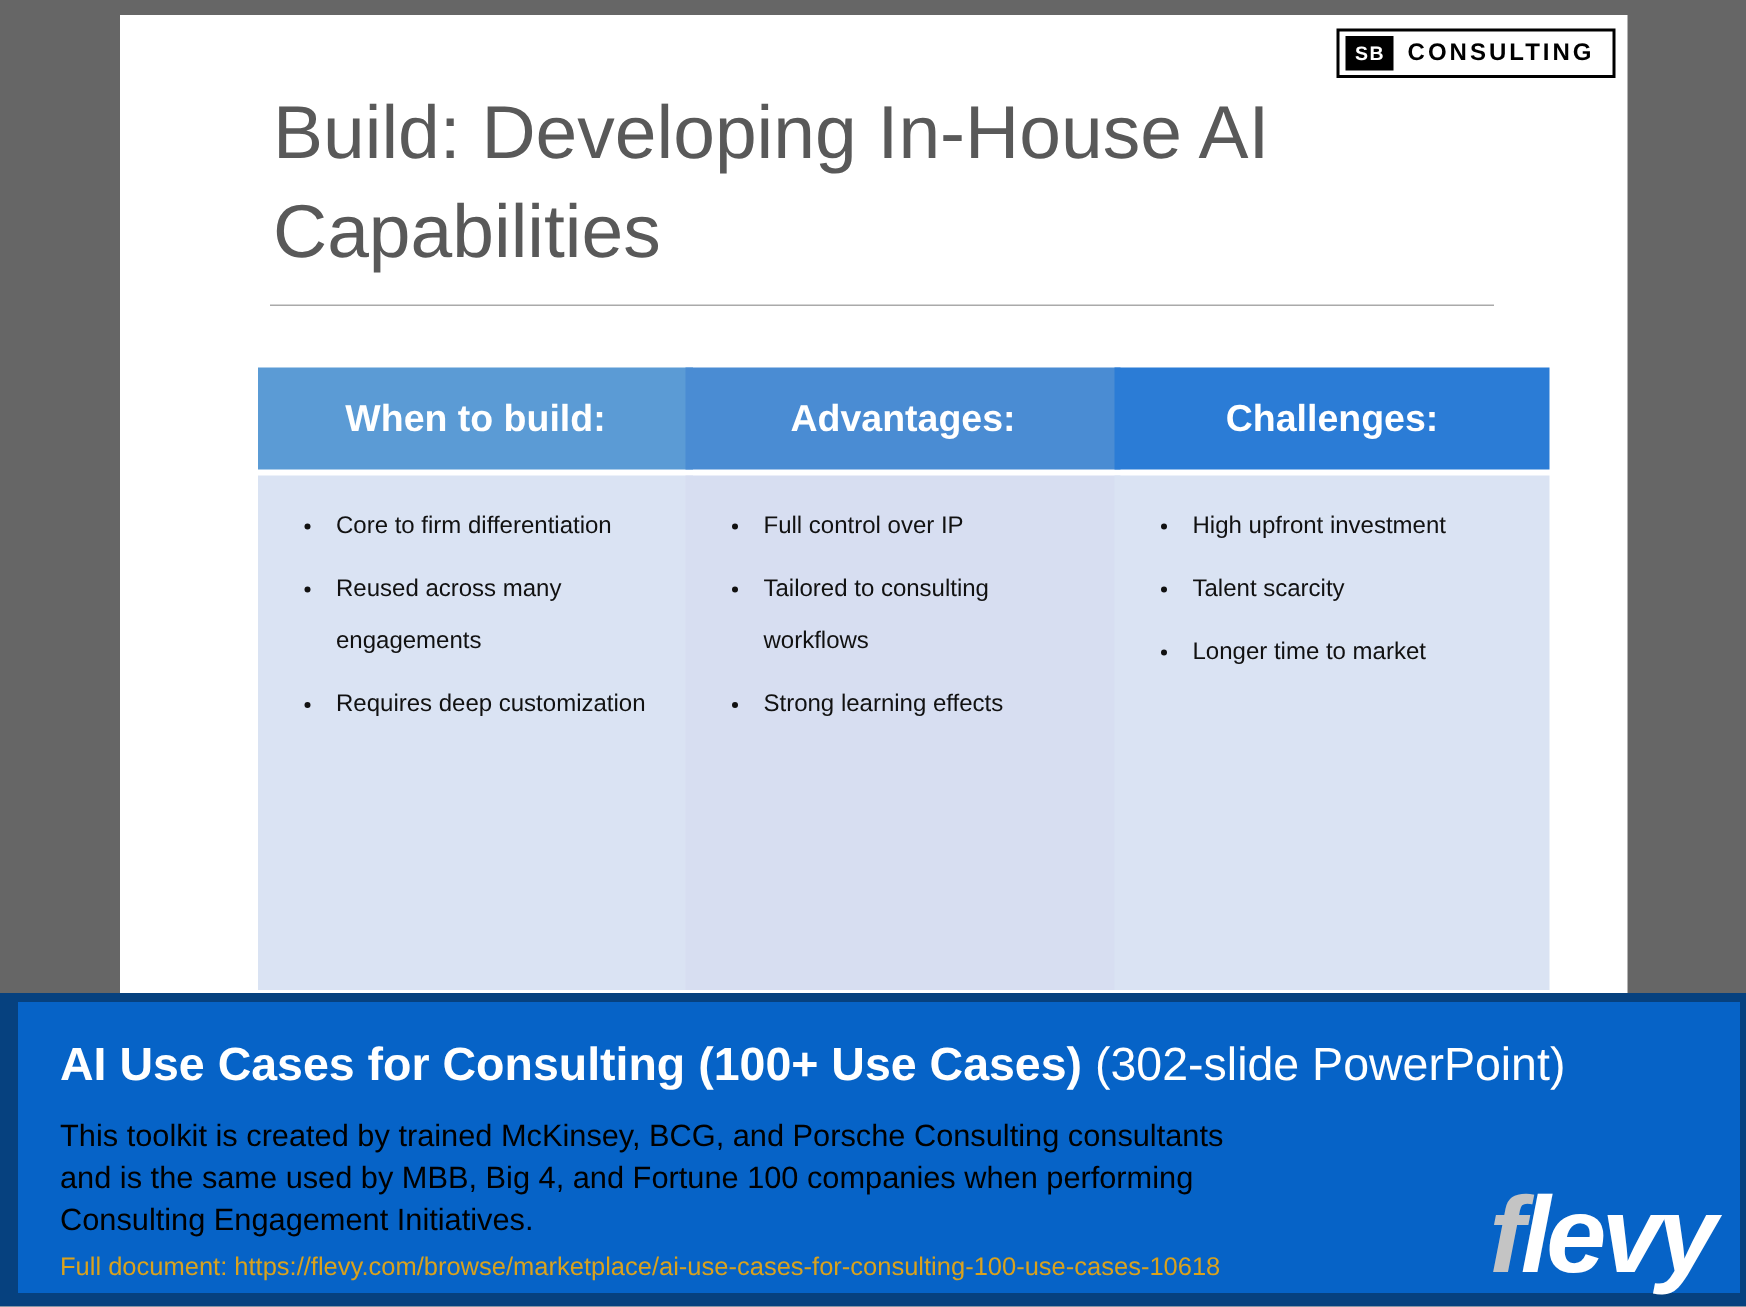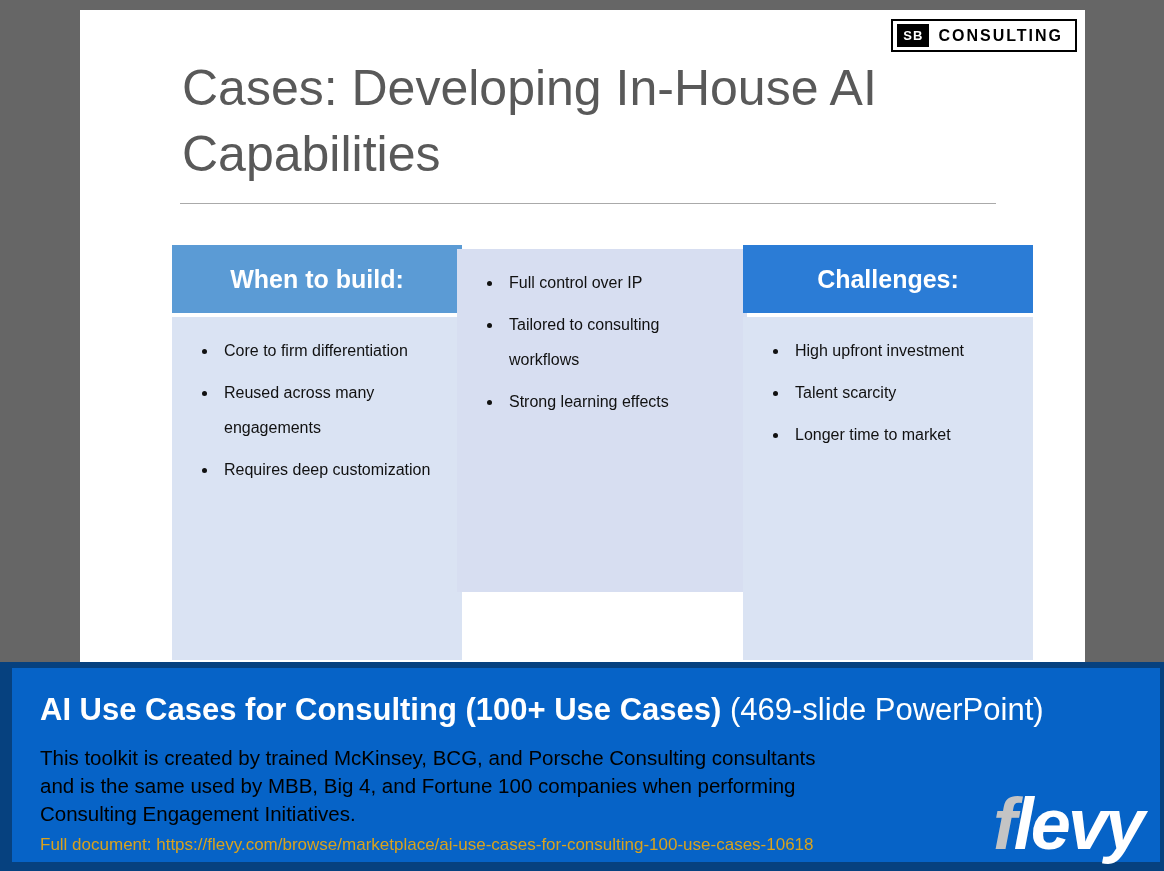--- a/index.html
+++ b/index.html
@@ -78,36 +78,37 @@
 </head>
 <body>
 
 <div class="slide">
 
   <div class="sb-logo">
     <span class="sb-badge">SB</span>
     <span class="sb-name">CONSULTING</span>
   </div>
 
-  <div class="slide-title" style="color: rgb(89, 89, 89);">Cases: Developing In-House AI Capabilities</div>
+  <div class="slide-title" style="color: rgb(89, 89, 89);">Build: Developing In-House AI Capabilities</div>
 
   <div class="title-divider"></div>
 
   <div class="column col-1">
     <div class="col-header" style="background: rgb(91, 155, 213);">When to build:</div>
     <div class="col-body" style="background: rgb(218, 227, 243);">
       <ul>
         <li>Core to firm differentiation</li>
         <li>Reused across many engagements</li>
         <li>Requires deep customization</li>
       </ul>
     </div>
   </div>
 
   <div class="column col-2">
+    <div class="col-header" style="background: rgb(74, 140, 211);">Advantages:</div>
     <div class="col-body" style="background: rgb(215, 222, 241);">
       <ul>
         <li>Full control over IP</li>
         <li>Tailored to consulting workflows</li>
         <li>Strong learning effects</li>
       </ul>
     </div>
   </div>
 
   <div class="column col-3">
@@ -120,21 +121,21 @@
       </ul>
     </div>
   </div>
 
 </div>
 
 <div class="banner" style="background: rgb(6, 65, 127);">
   <div class="banner-panel" style="background: rgb(6, 99, 199);">
 
     <div class="banner-title">
-      <span class="bold">AI Use Cases for Consulting (100+ Use Cases)</span><span> (469-slide PowerPoint)</span>
+      <span class="bold">AI Use Cases for Consulting (100+ Use Cases)</span><span> (302-slide PowerPoint)</span>
     </div>
 
     <div class="banner-desc">This toolkit is created by trained McKinsey, BCG, and Porsche Consulting consultants and is the same used by MBB, Big 4, and Fortune 100 companies when performing Consulting Engagement Initiatives.</div>
 
     <div class="banner-link" style="color: rgb(217, 162, 29);">Full document: https://flevy.com/browse/marketplace/ai-use-cases-for-consulting-100-use-cases-10618</div>
 
     <div class="flevy-logo">
       <span class="flevy-f">f</span><span class="flevy-rest">levy</span>
     </div>
 

